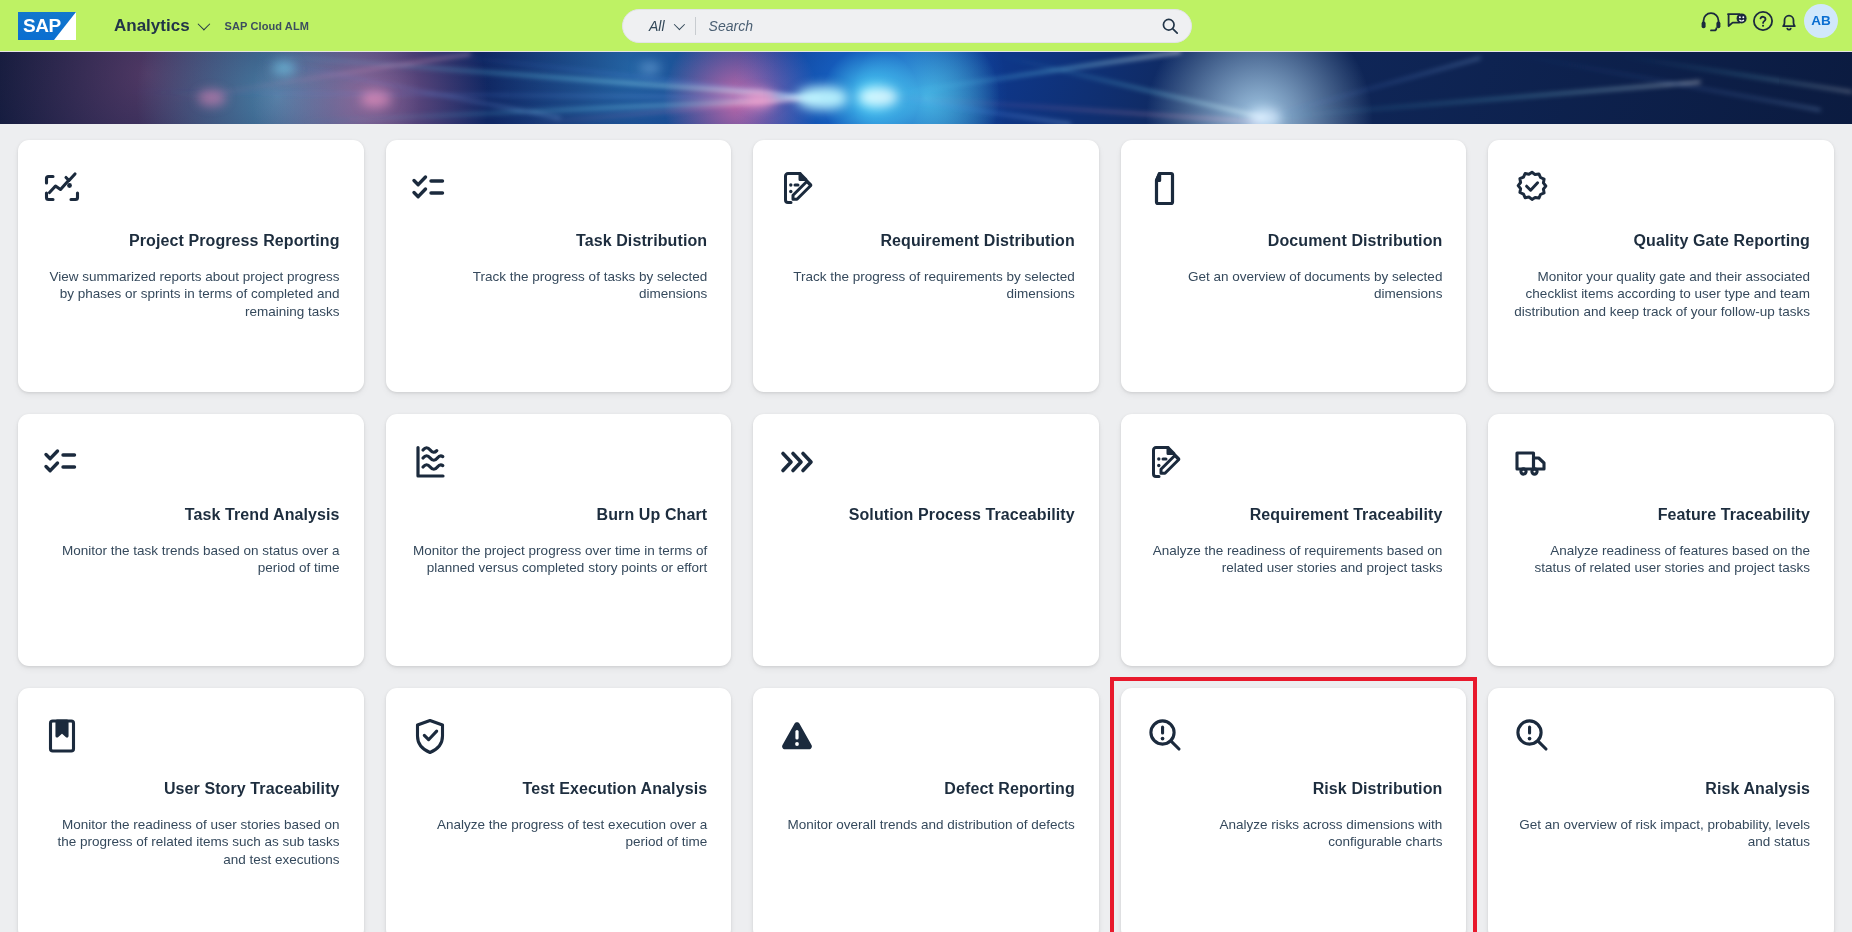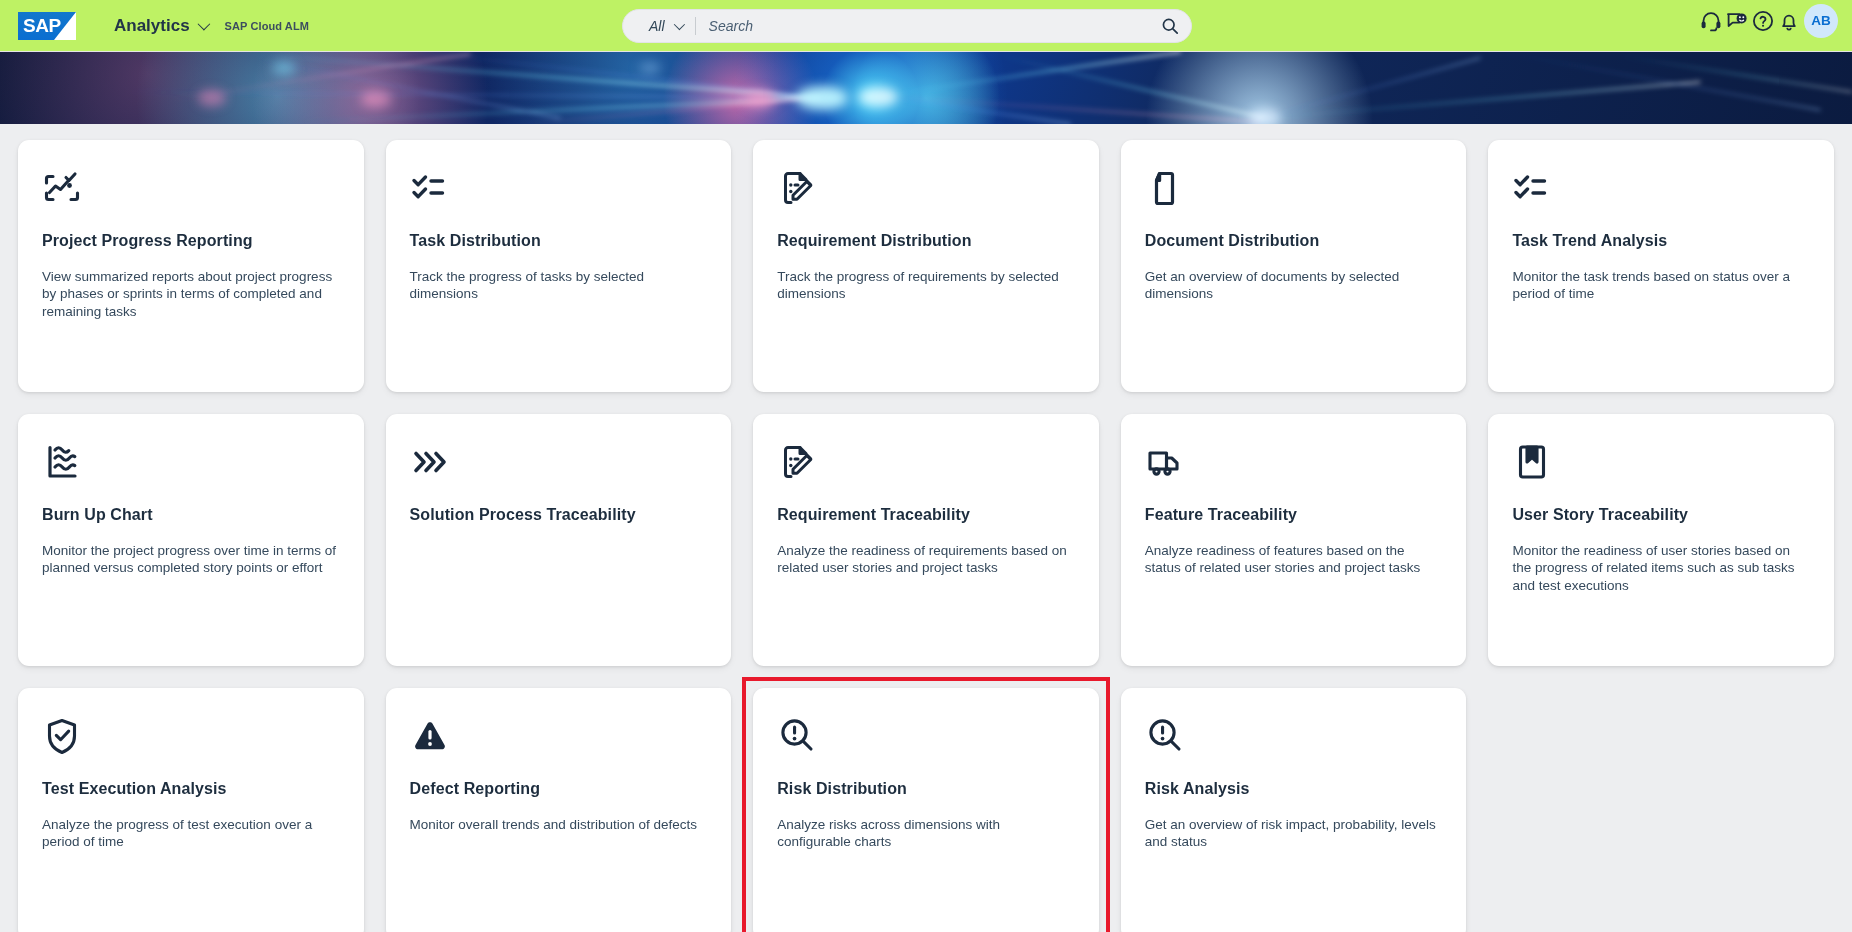--- a/index.html
+++ b/index.html
@@ -131,21 +131,21 @@
     gap: 22px 22px;
   }
   .tile {
     background: #ffffff;
     border-radius: 11px;
     height: 252px;
     padding: 28px 24px 20px 24px;
     box-shadow: 0 1px 3px rgba(0,0,0,0.10), 0 3px 7px rgba(0,0,0,0.05);
     cursor: pointer;
     position: relative;
-    display: flex; flex-direction: column;
+    display: flex; flex-direction: column; text-align: right;
   }
   .tile-icon { height: 44px; color: #1b2a3d; }
   .tile-icon svg { display:block; }
   .tile-title {
     margin-top: 20px;
     font-size: 16px; font-weight: bold; color: #1d2d3e;
     letter-spacing: 0.1px;
   }
   .tile-desc {
     margin-top: 18px;
@@ -332,20 +332,30 @@
       <div class="tile-icon">
         <svg width="40" height="40" viewBox="0 0 40 40" fill="none" stroke="#1b2a3d" stroke-width="3.2" stroke-linejoin="round">
           <path d="M14.5 5.5h11.5a1.5 1.5 0 0 1 1.5 1.5v27a1.5 1.5 0 0 1-1.5 1.5H13A1.5 1.5 0 0 1 11.5 34V12.5l3-7z"></path>
           <path d="M14.6 5.6 11.6 12.4h3V5.6z" fill="#1b2a3d"></path>
         </svg>
       </div>
       <div class="tile-title">Document Distribution</div>
       <div class="tile-desc">Get an overview of documents by selected dimensions</div>
     </div>
 
+    <div class="tile">
+      <div class="tile-icon">
+        <svg width="40" height="40" viewBox="0 0 40 40" fill="none" stroke="#1b2a3d" stroke-width="3" stroke-linecap="round" stroke-linejoin="round">
+          <path d="M20 4.2l3.1 2.4 3.8-.7 1.6 3.6 3.6 1.6-.7 3.8 2.4 3.1-2.4 3.1.7 3.8-3.6 1.6-1.6 3.6-3.8-.7L20 31.4l-3.1-2.4-3.8.7-1.6-3.6-3.6-1.6.7-3.8L6.2 17.6l2.4-3.1-.7-3.8 3.6-1.6 1.6-3.6 3.8.7L20 4.2z"></path>
+          <path d="M14.6 18.2l4 4 7-7.4"></path>
+        </svg>
+      </div>
+      <div class="tile-title">Quality Gate Reporting</div>
+      <div class="tile-desc">Monitor your quality gate and their associated checklist items according to user type and team distribution and keep track of your follow-up tasks</div>
+    </div>
 
     <div class="tile">
       <div class="tile-icon">
         <svg width="40" height="40" viewBox="0 0 40 40" fill="none" stroke="#1b2a3d" stroke-width="3.4" stroke-linecap="round" stroke-linejoin="round">
           <path d="M4 12.5l4.2 4.2L15.5 9"></path>
           <line x1="21" y1="13" x2="32.5" y2="13"></line>
           <path d="M4 24.5l4.2 4.2L15.5 21"></path>
           <line x1="21" y1="25" x2="32.5" y2="25"></line>
         </svg>
       </div>

